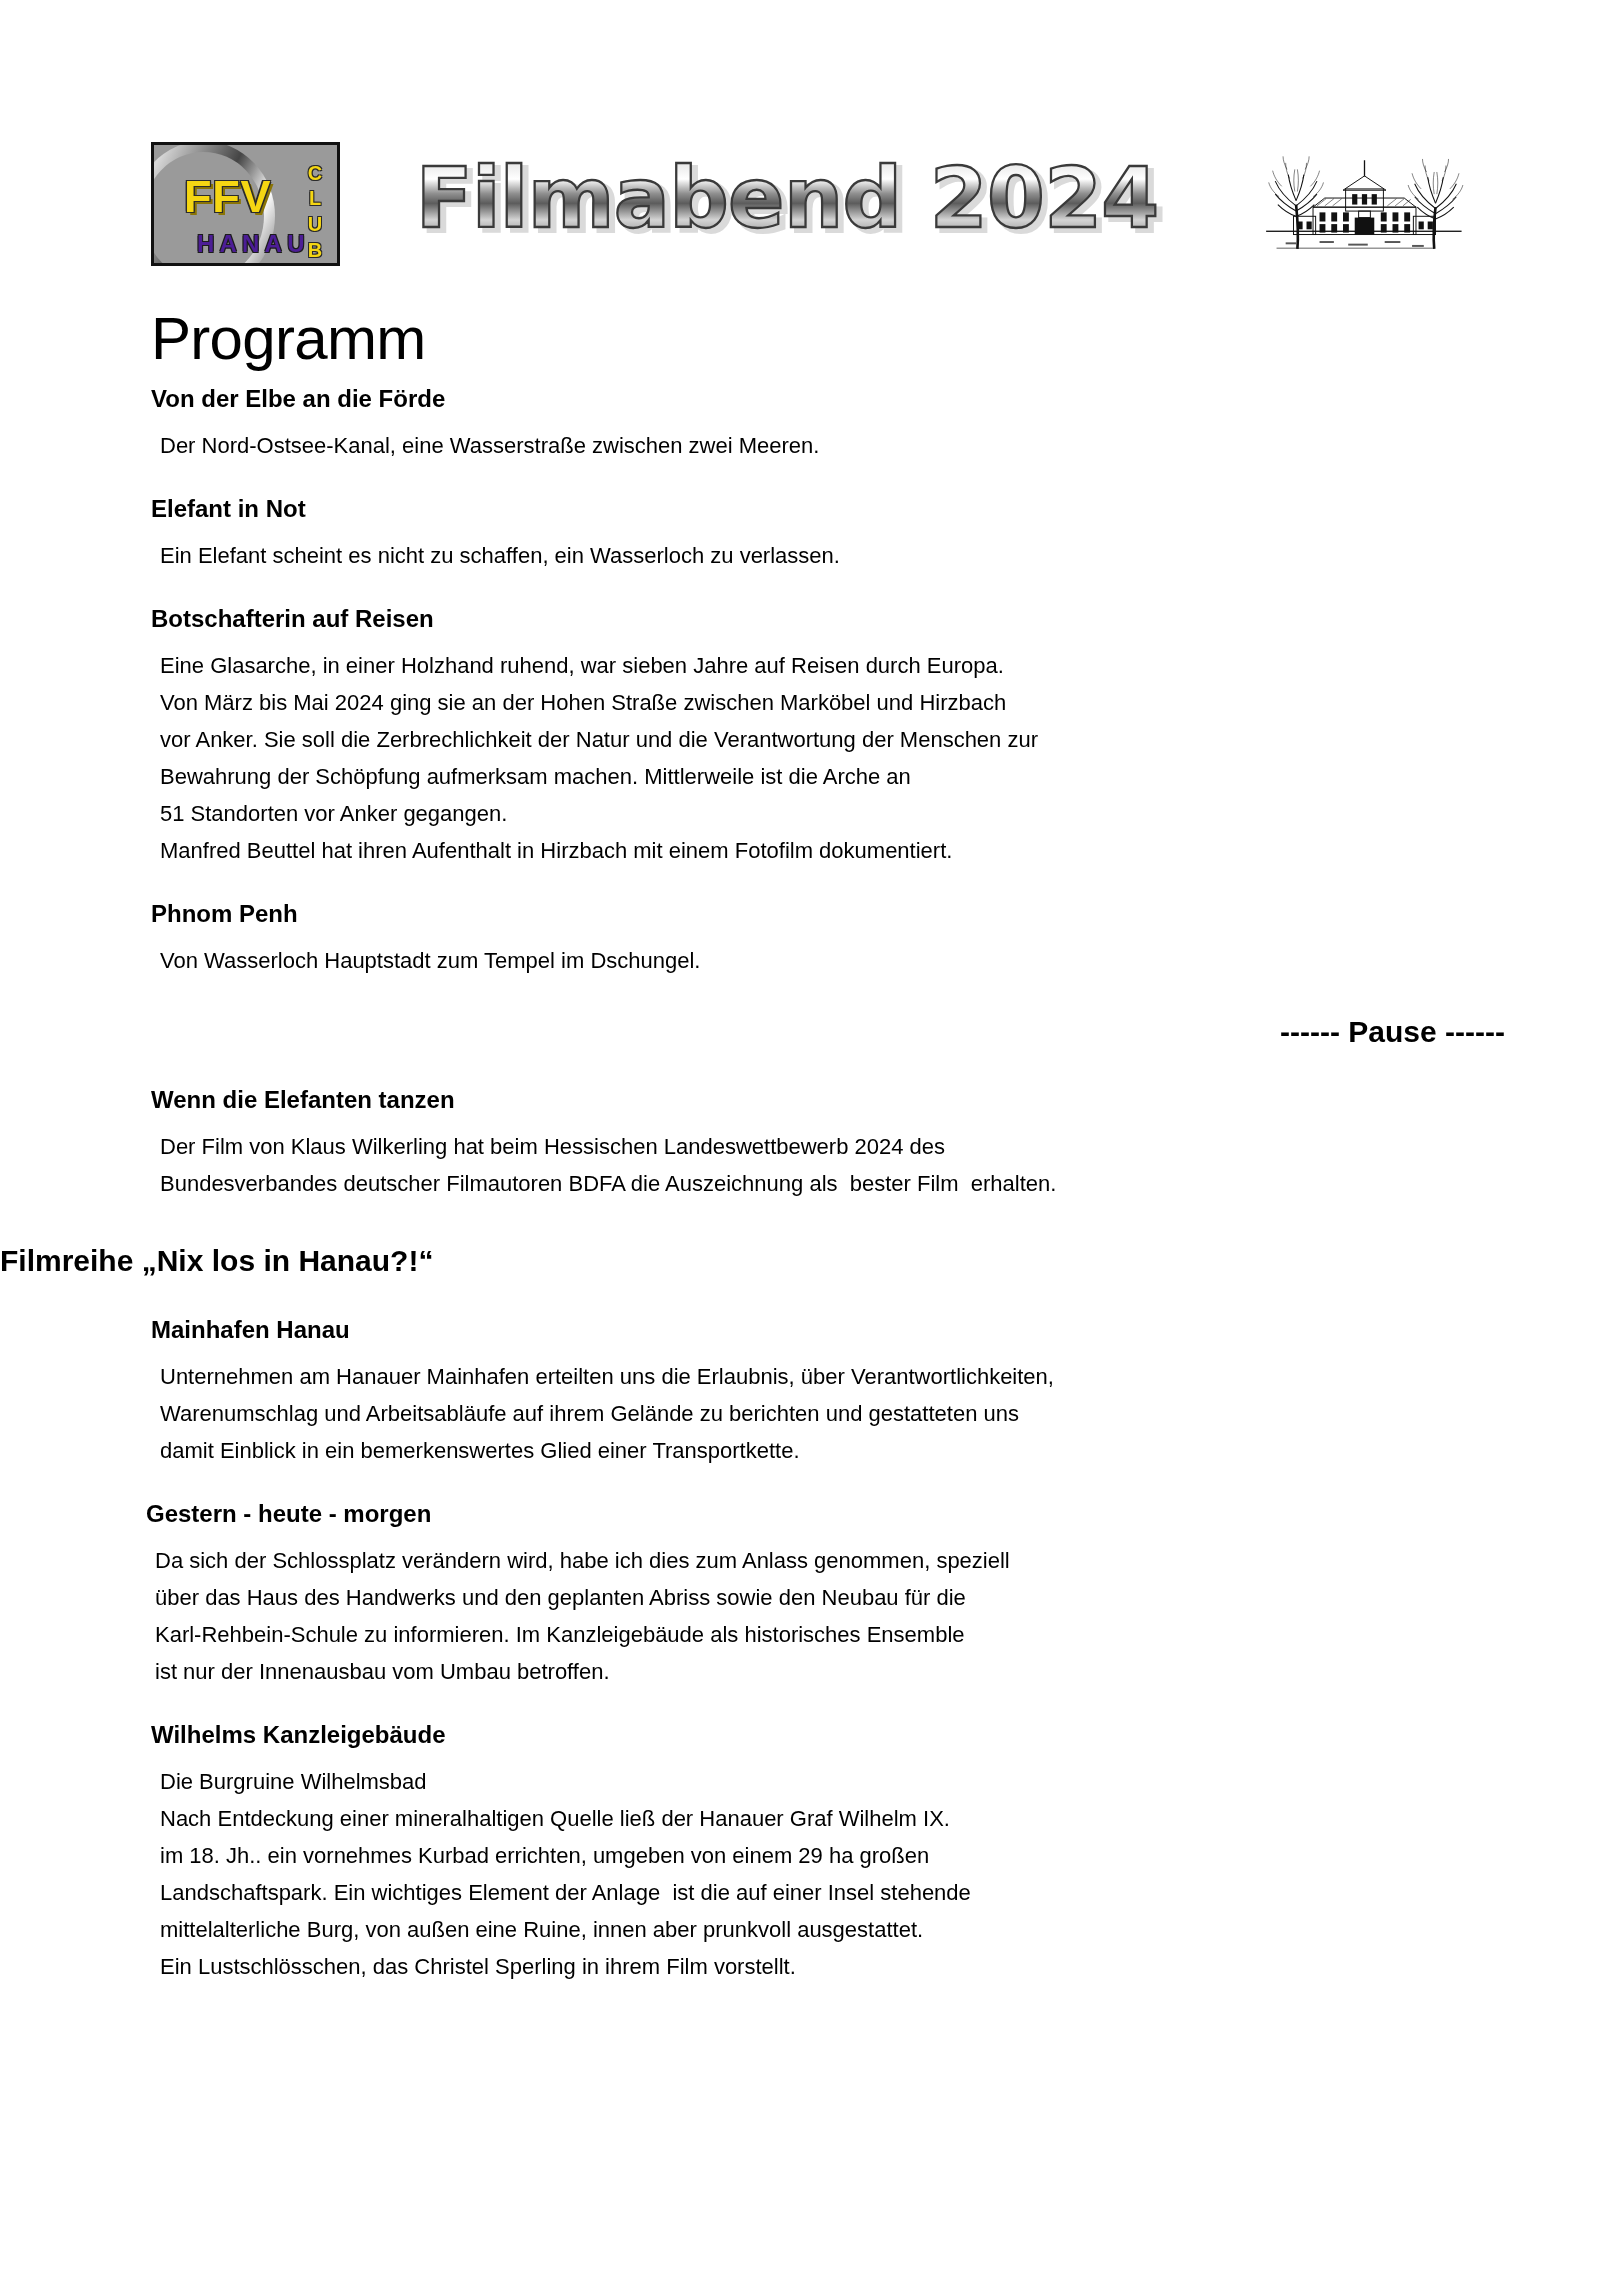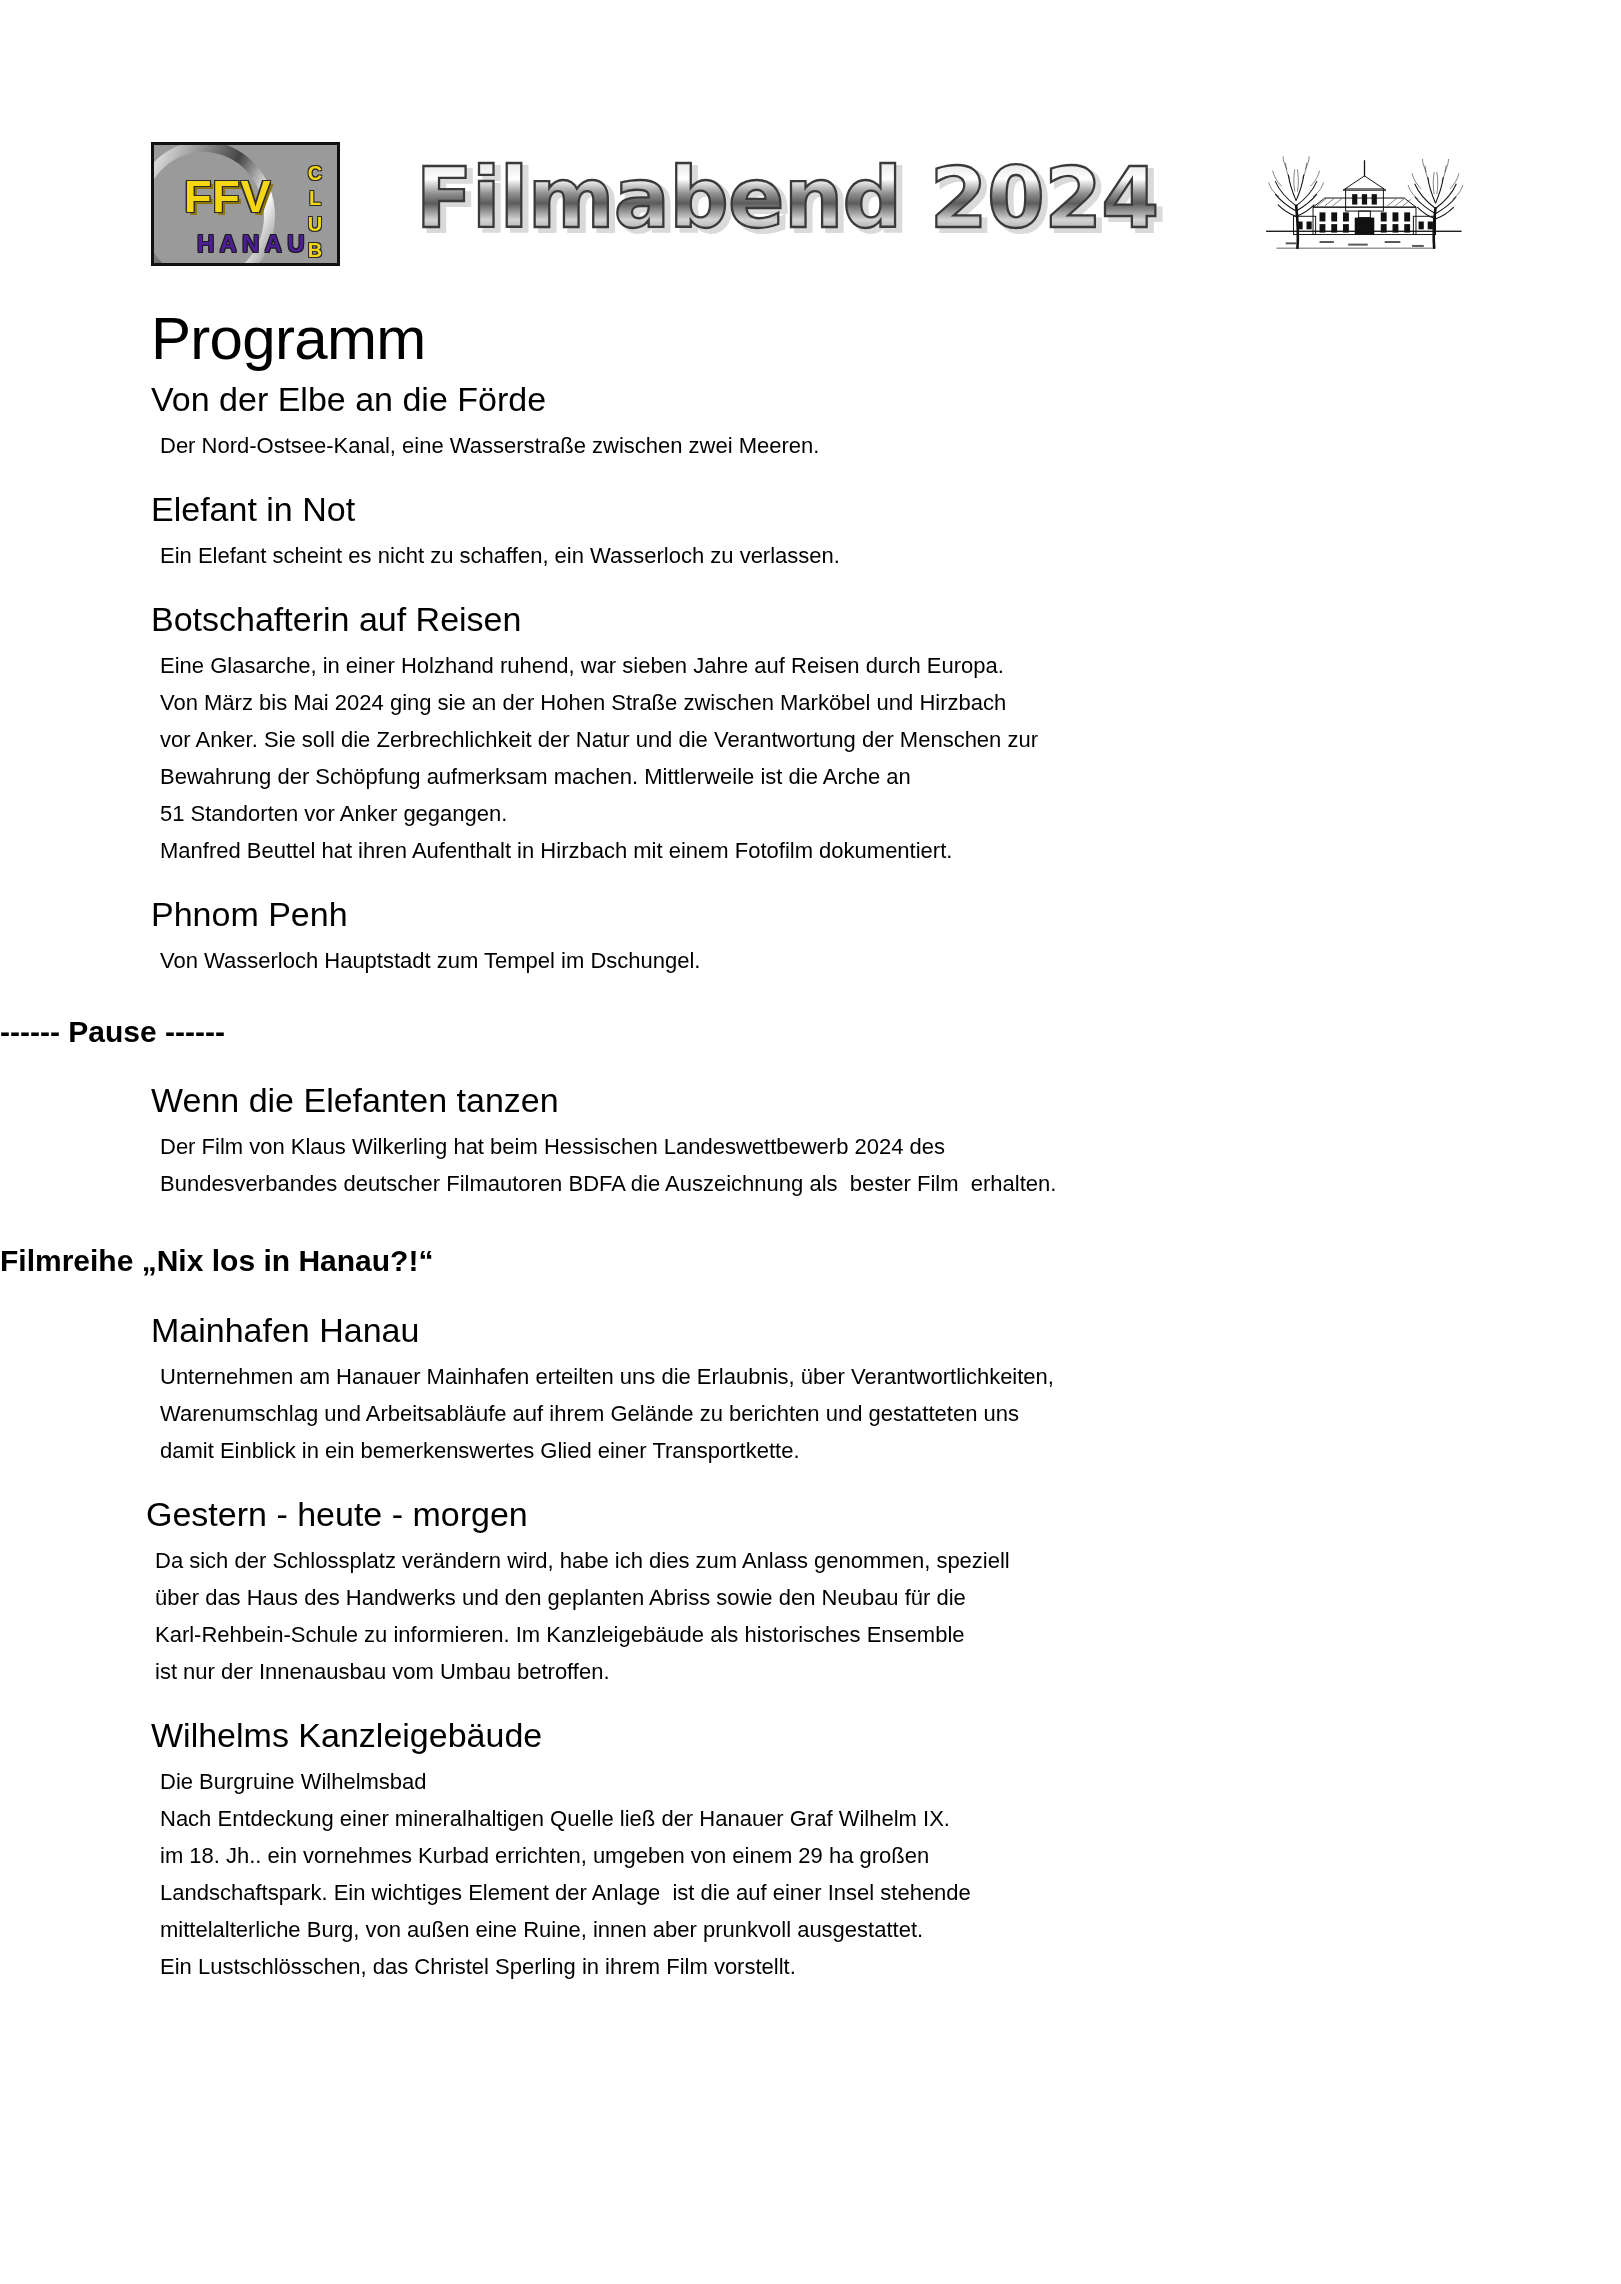--- a/index.html
+++ b/index.html
@@ -142,36 +142,36 @@
     font-size: 60px;
     line-height: 65px;
     font-weight: normal;
     letter-spacing: -0.7px;
   }
 
   .entry { margin: 0 0 0 151px; }
   .entry + .entry { margin-top: 26px; }
 
   .entry-title {
-    font-size: 34px;
+    font-size: 24px;
     line-height: 38px;
-    font-weight: normal;
+    font-weight: bold;
     margin: 0 0 2.6px 0;
   }
   .entry-body {
     font-size: 22px;
     line-height: 37px;
     margin: 9px;
     white-space: pre-wrap;
   }
 
   .entry.flush { margin-left: 146px; }
 
   .centered-note {
-    text-align: left;
+    text-align: right;
     font-size: 30px;
     line-height: 38px;
     font-weight: bold;
     margin: 34px 0 30px 0;
     padding-right: 117px;
   }
 
   .section-heading {
     text-align: left;
     font-size: 30px;

